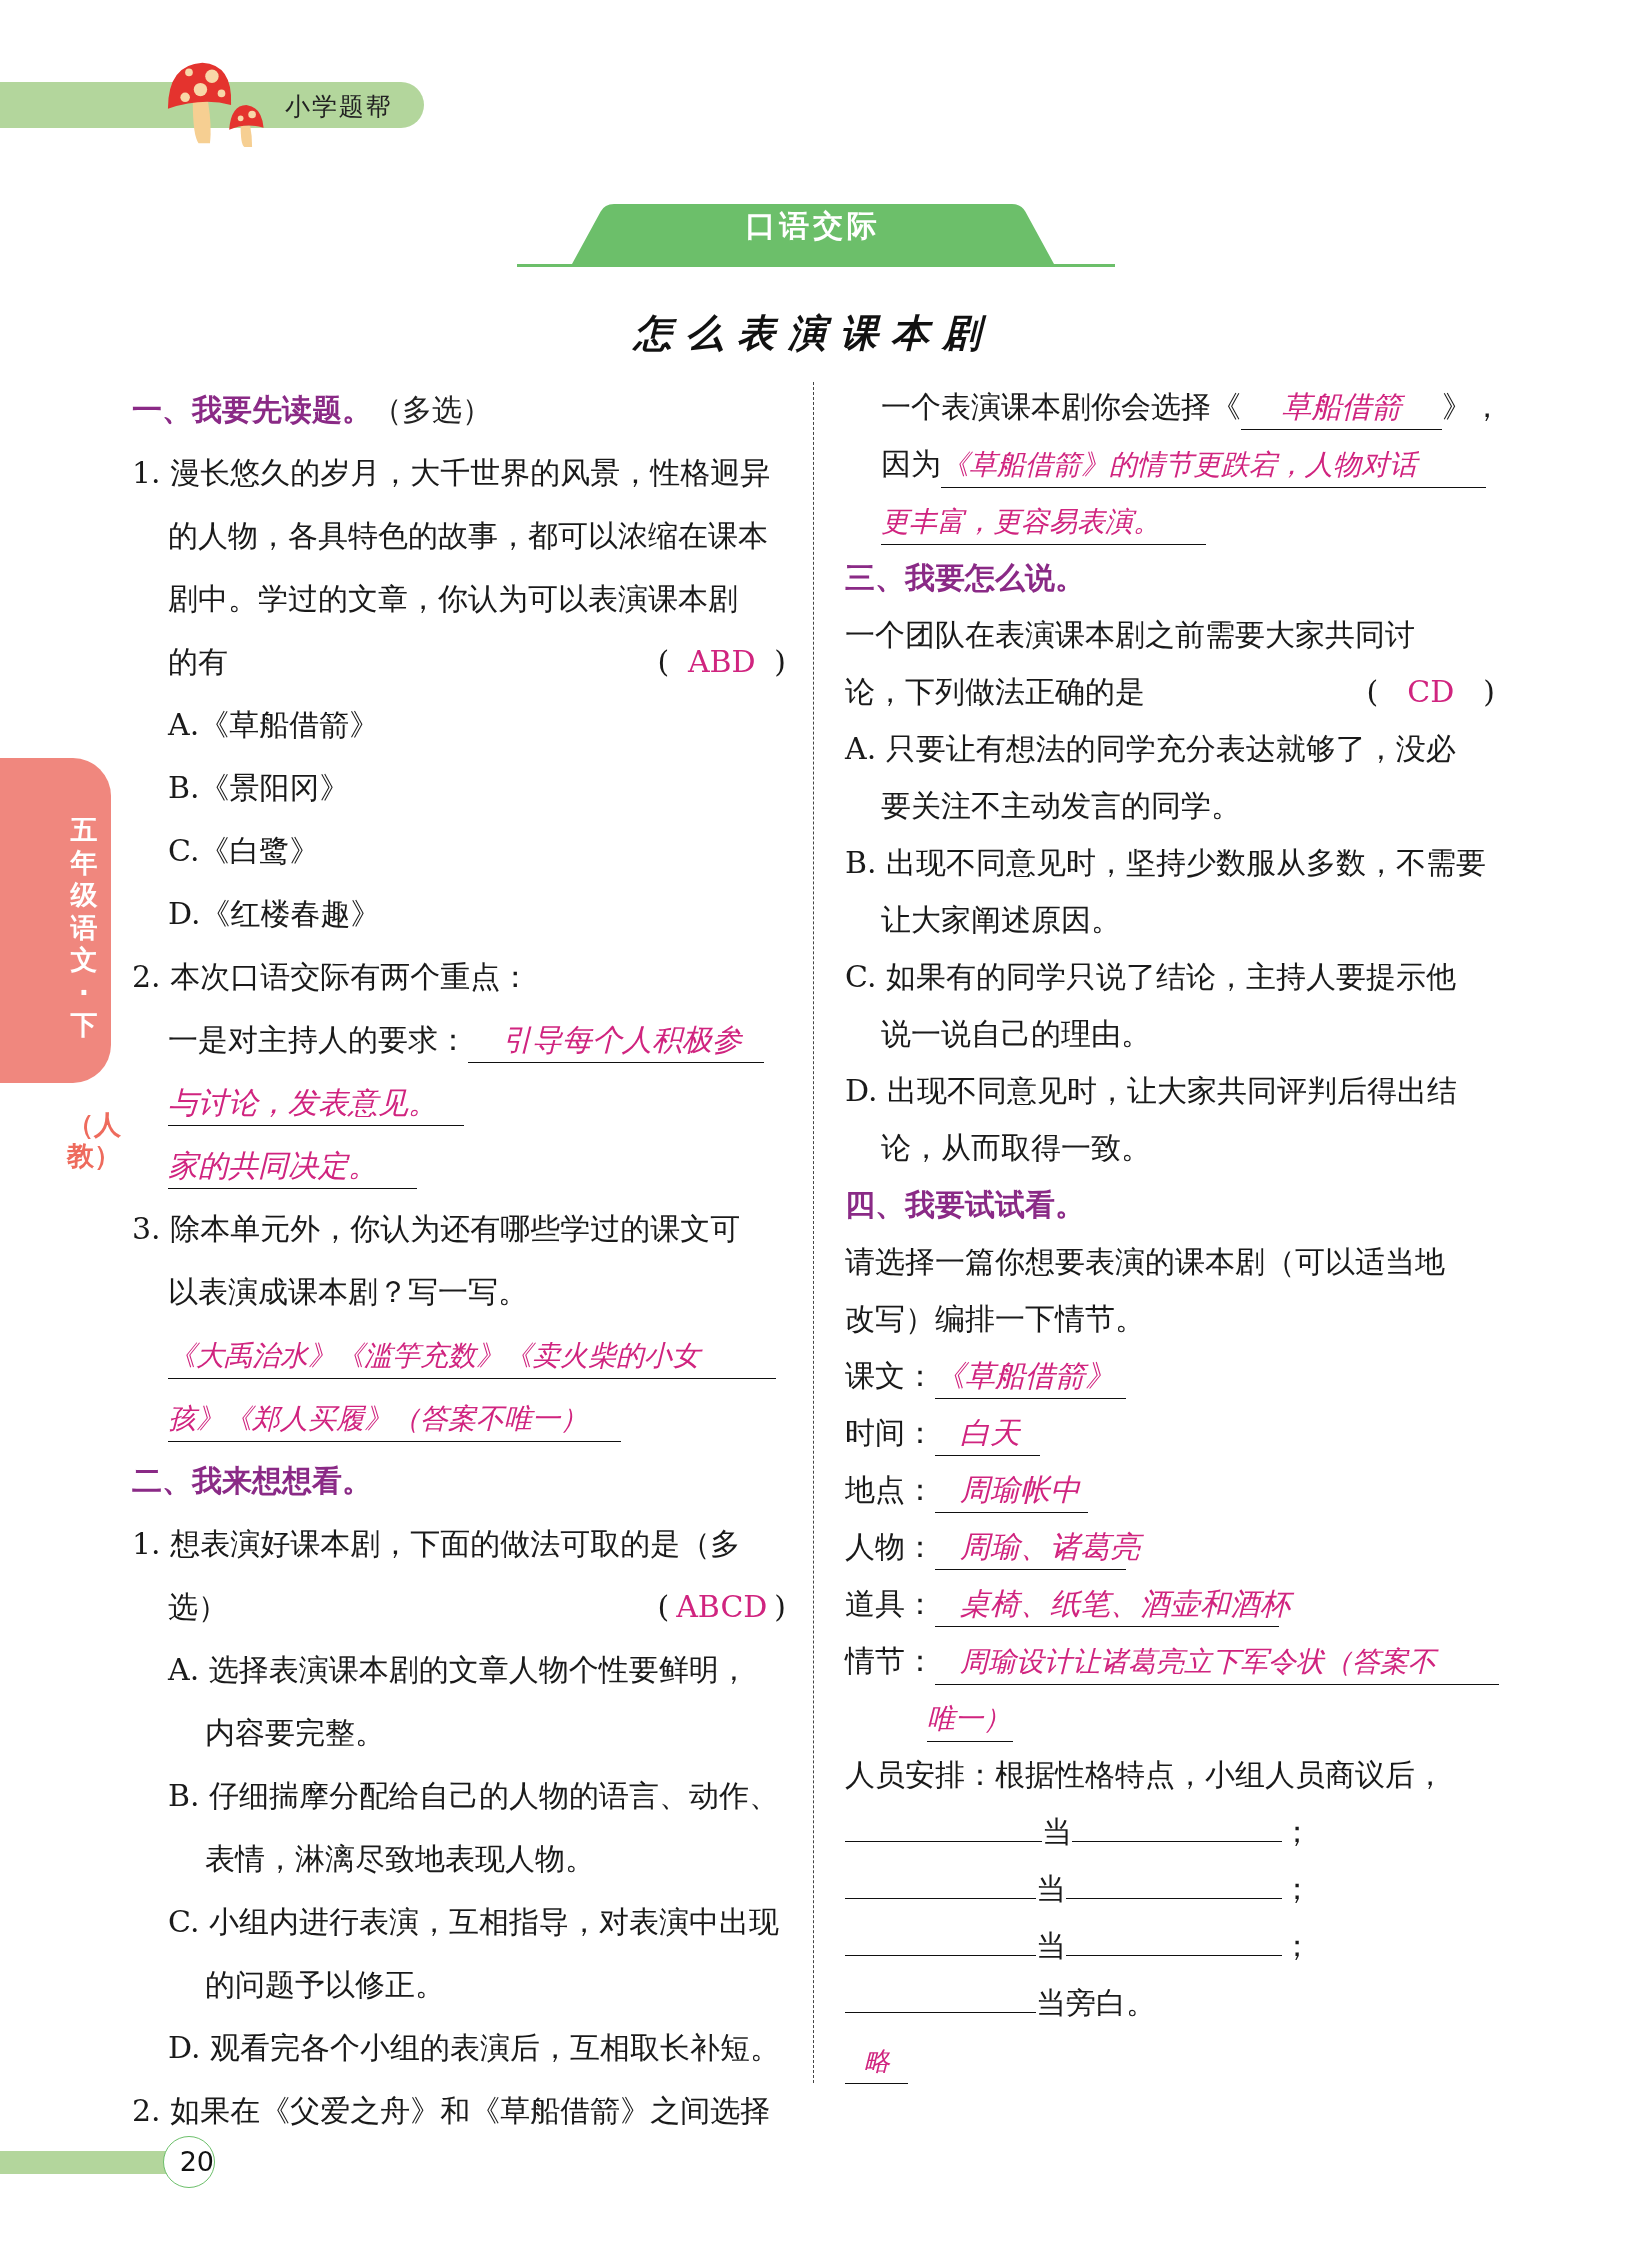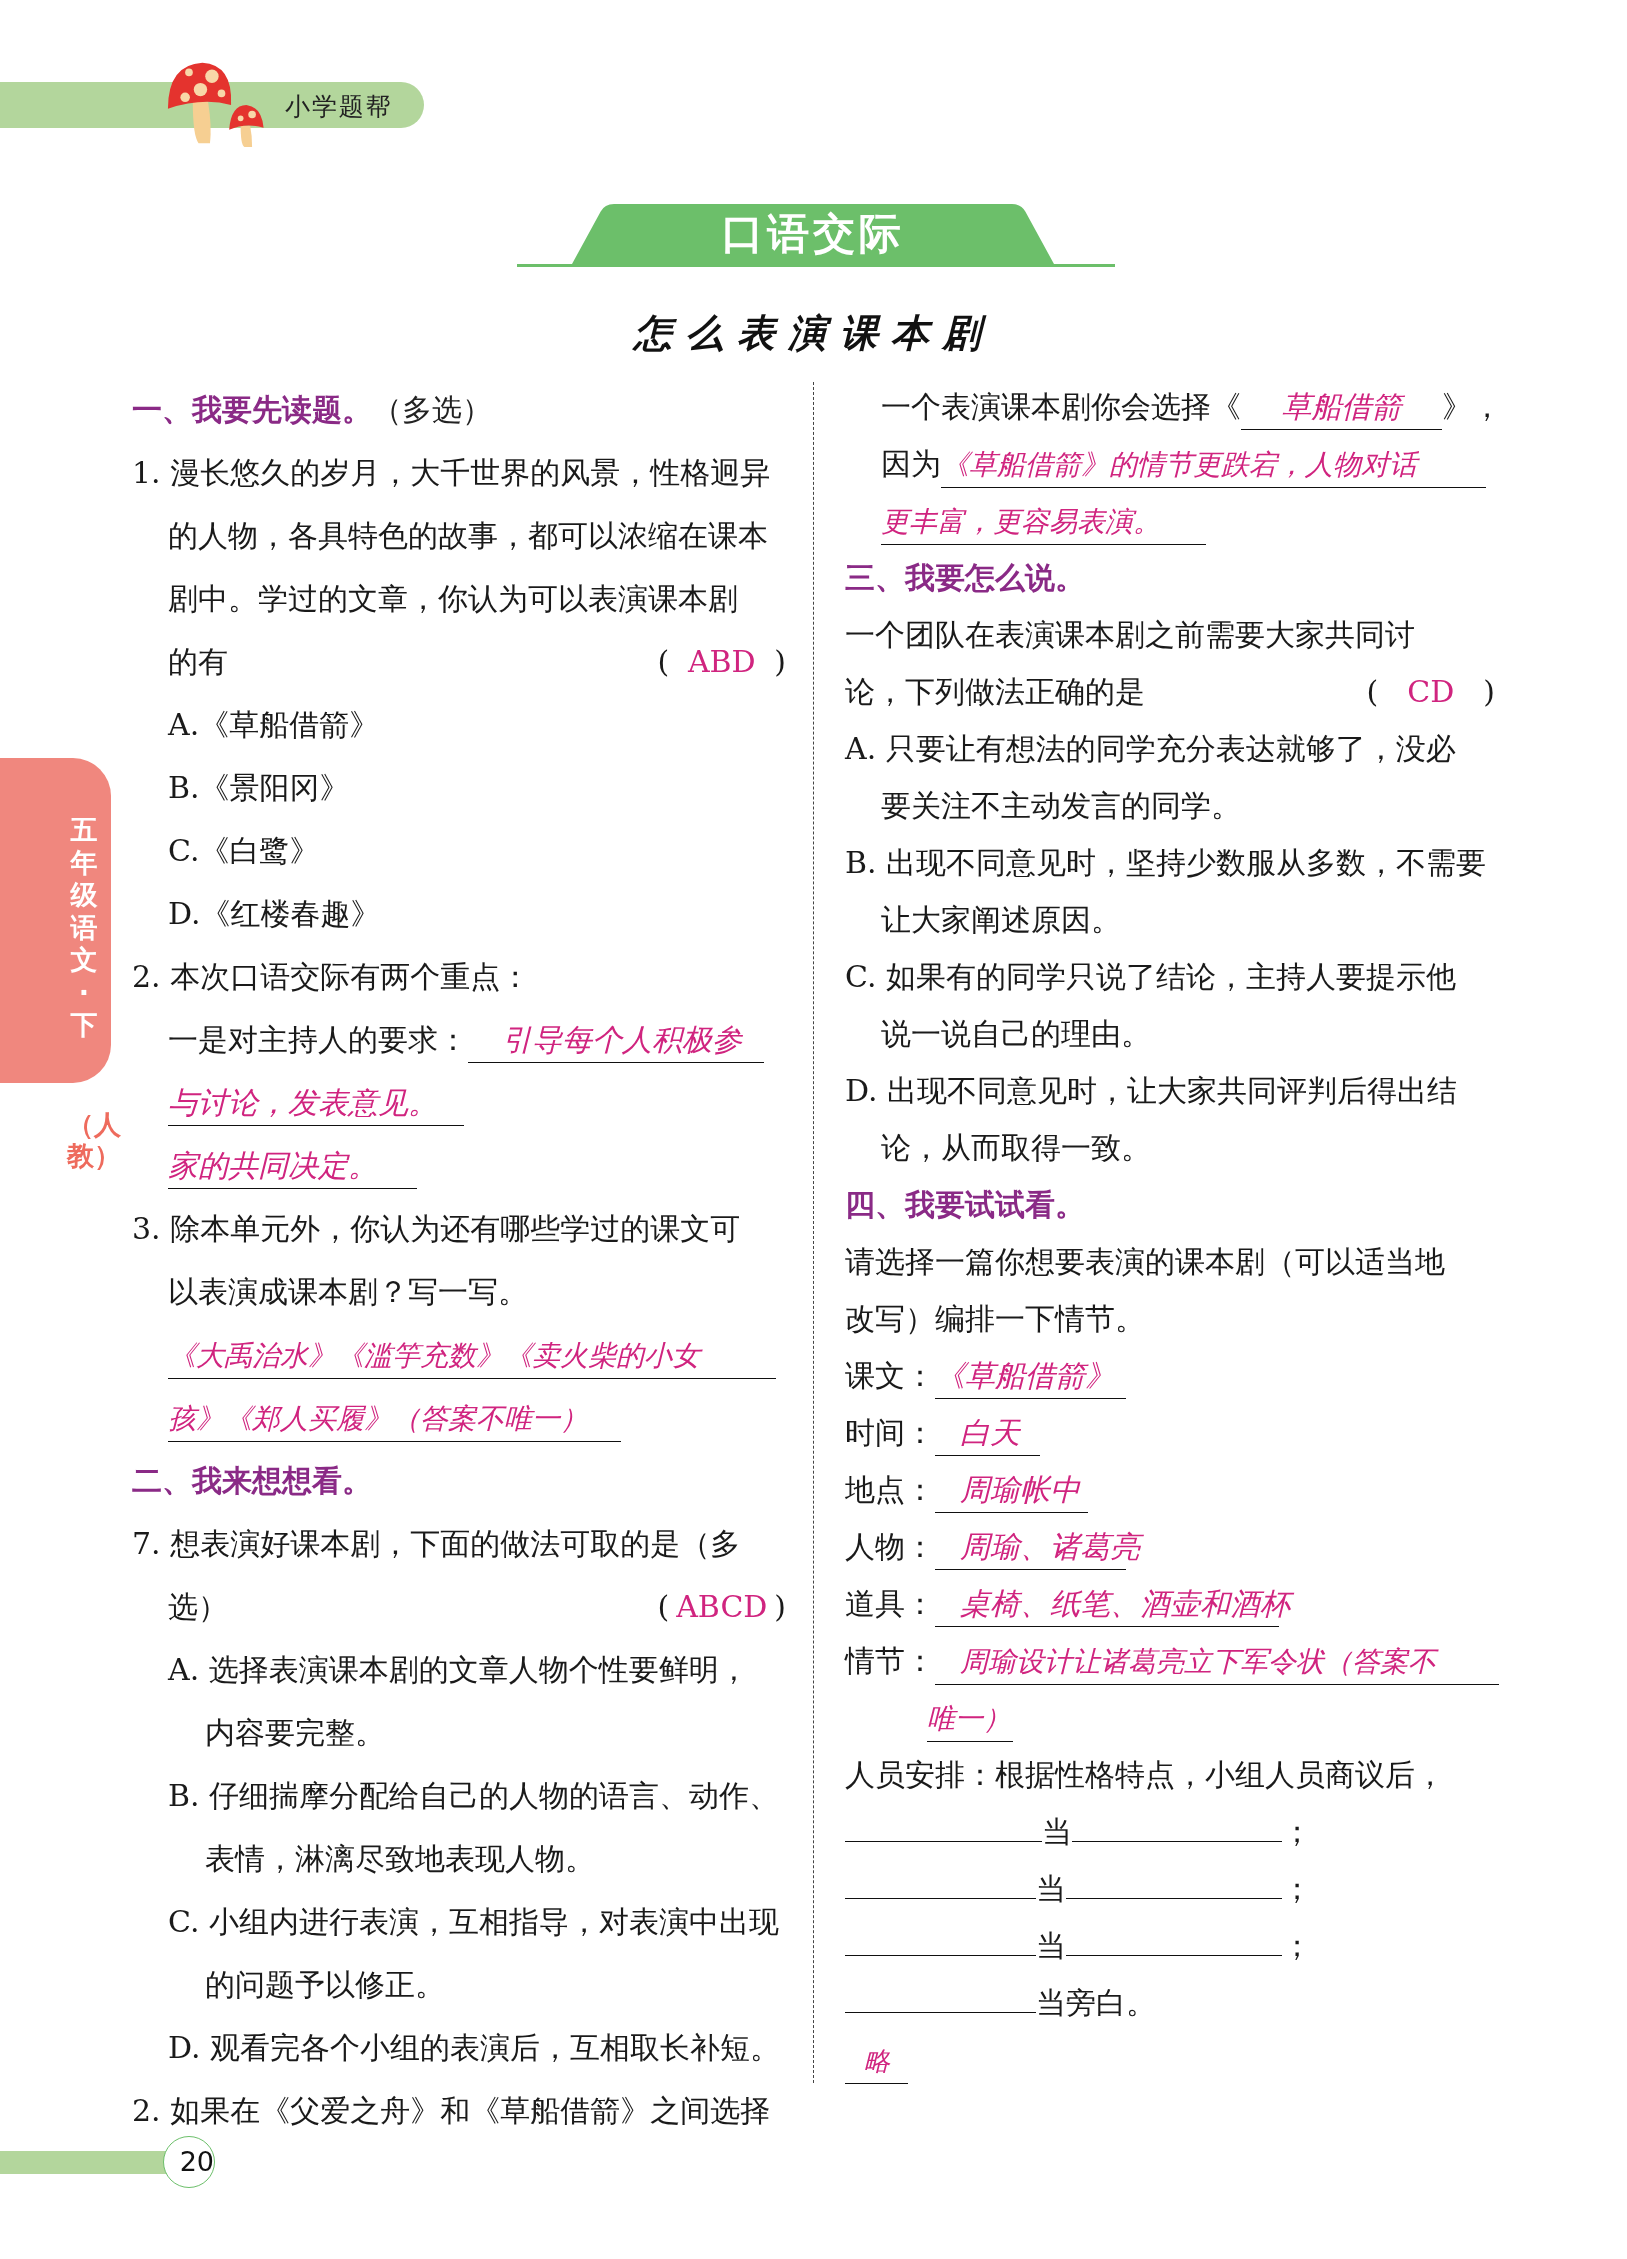--- a/index.html
+++ b/index.html
@@ -10,21 +10,21 @@
   .top-band { position: absolute; left: 0; top: 82px; width: 424px; height: 46px;
               background: #b3d69c; border-radius: 0 23px 23px 0; }
   .brand { position: absolute; left: 285px; top: 90px; font-family: "DejaVu Sans", sans-serif;
            font-size: 25px; color: #222; letter-spacing: 1.9px; }
   .mush { position: absolute; }
 
   
   .banner-line { position: absolute; left: 517px; top: 264px; width: 598px; height: 2.9px; background: #6cbf6a; }
   .banner { position: absolute; left: 572px; top: 204px; width: 482px; height: 60px; }
   .banner-text { position: absolute; left: 572px; top: 206px; width: 482px; text-align: center;
-                 font-family: Liberation Serif, serif; font-weight: bold; font-size: 42px; color: #ffffff; letter-spacing: 3.8px; }
+                 font-family: Liberation Serif, serif; font-weight: bold; font-size: 30px; color: #ffffff; letter-spacing: 3.8px; }
 
   .subtitle { position: absolute; left: 0; width: 1628px; top: 308px; text-align: center;
               font-family: "DejaVu Serif", serif; font-weight: bold; font-style: italic; font-size: 38px; letter-spacing: 13.4px; color: #111; }
 
   
   .side-tab { position: absolute; left: -19px; top: 758px; width: 130px; height: 325px; background: #f0877e; border-radius: 0 38px 38px 0; }
   .side-text { position: absolute; left: 67px; top: 814px; width: 34px; font-family: "DejaVu Sans", sans-serif; font-weight: bold;
                font-size: 27px; color: #fff; line-height: 32.5px; text-align: center; }
   .side-sub { position: absolute; left: 67px; top: 1109px; width: 34px; font-family: "DejaVu Sans", sans-serif; font-weight: bold;
               font-size: 27px; color: #ee6b5d; line-height: 31px; text-align: right; }
@@ -117,21 +117,21 @@
   </div>
   <div class="line">3. 除本单元外，你认为还有哪些学过的课文可</div>
   <div class="line ind1">以表演成课本剧？写一写。</div>
   <div class="line ind1">
     <span class="u ans" style="width:608px;font-size:28px">《大禹治水》《滥竽充数》《卖火柴的小女</span>
   </div>
   <div class="line ind1">
     <span class="u ans" style="width:453px;font-size:28px">孩》《郑人买履》（答案不唯一）</span>
   </div>
   <div class="line h">二、我来想想看。</div>
-  <div class="line">7. 想表演好课本剧，下面的做法可取的是（多</div>
+  <div class="line">1. 想表演好课本剧，下面的做法可取的是（多</div>
   <div class="line ind1">
     <span>选）</span>
     <span class="paren">(<span class="ans">ABCD</span>)</span>
   </div>
   <div class="line ind1">A. 选择表演课本剧的文章人物个性要鲜明，</div>
   <div class="line ind2">内容要完整。</div>
   <div class="line ind1">B. 仔细揣摩分配给自己的人物的语言、动作、</div>
   <div class="line ind2">表情，淋漓尽致地表现人物。</div>
   <div class="line ind1">C. 小组内进行表演，互相指导，对表演中出现</div>
   <div class="line ind2">的问题予以修正。</div>

